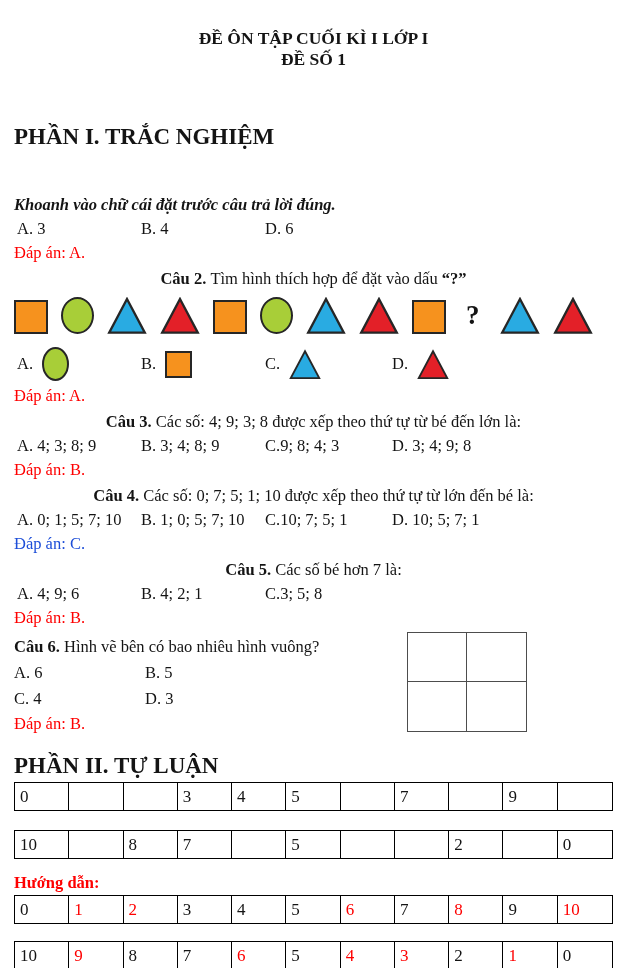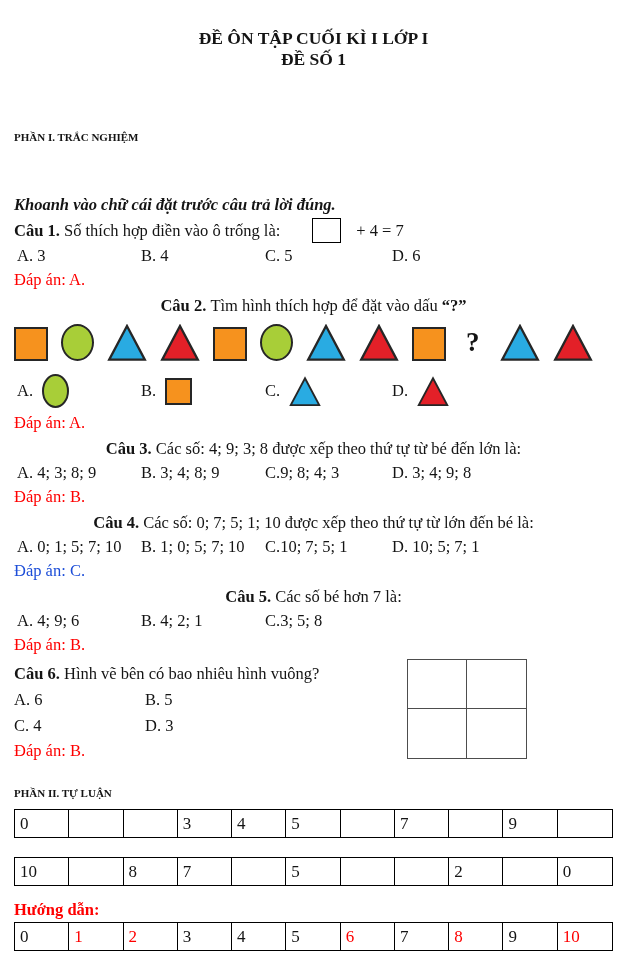--- a/index.html
+++ b/index.html
@@ -2,21 +2,21 @@
 <html><head>
 <meta charset="utf-8">
 <style>
   * { box-sizing: border-box; margin: 0; padding: 0; }
   html, body { width: 627px; height: 968px; background: #fff; overflow: hidden; }
   body { font-family: "Liberation Serif", serif; color: #141414; font-size: 16.5px; }
   .page { padding: 28px 14px 0 14px; width: 627px; }
 
   .title-line { text-align: center; font-weight: 700; font-size: 17.5px; line-height: 21px; }
 
-  .h-part { font-weight: 700; font-size: 11px; line-height: 24px; }
+  .h-part { font-weight: 700; font-size: 23px; line-height: 24px; }
   .part1-h { margin-top: 55px; }
   .instruction { font-weight: 700; font-style: italic; line-height: 24px; margin-top: 44px; }
 
   .qline { line-height: 24px; }
   .qblock { margin-top: 2px; text-align: center; }
   .q1line { display: flex; align-items: center; height: 27px; }
   .blank-box { width: 29px; height: 25px; border: 1.6px solid #000; margin-left: 32px; margin-right: 15px; flex: none; }
 
   .opts { display: grid; grid-template-columns: 124px 124px 127px 1fr; line-height: 24px; padding-left: 3px; white-space: pre; }
   .answer { line-height: 24px; }
@@ -60,29 +60,23 @@
 <div class="page">
 
   <div>
     <div class="title-line">ĐỀ ÔN TẬP CUỐI KÌ I LỚP I</div>
     <div class="title-line">ĐỀ SỐ 1</div>
   </div>
 
   <div class="h-part part1-h">PHẦN I. TRẮC NGHIỆM</div>
   <div class="instruction">Khoanh vào chữ cái đặt trước câu trả lời đúng.</div>
 
-  <div class="qline q1line">
-    <b>Câu 1.</b>&nbsp;<span>Số thích hợp điền vào ô trống là:</span>
-    <span class="blank-box"></span>
-    <span>+ 4 = 7</span>
-  </div>
   <div class="opts">
     <span class="opt">A. 3</span>
     <span class="opt">B. 4</span>
-    <span class="opt">C. 5</span>
     <span class="opt">D. 6</span>
   </div>
   <div class="answer red" style="color: rgb(254, 0, 0);">Đáp án: A.</div>
 
   <div class="qline qblock">
     <b>Câu 2.</b>&nbsp;<span>Tìm hình thích hợp để đặt vào dấu</span>&nbsp;<b>“?”</b>
   </div>
   <div class="seq">
       <span class="shp shp-square-lg" style="background: rgb(246, 146, 30);"></span>
       <span class="shp shp-circle-lg" style="background: rgb(168, 206, 56);"></span>

